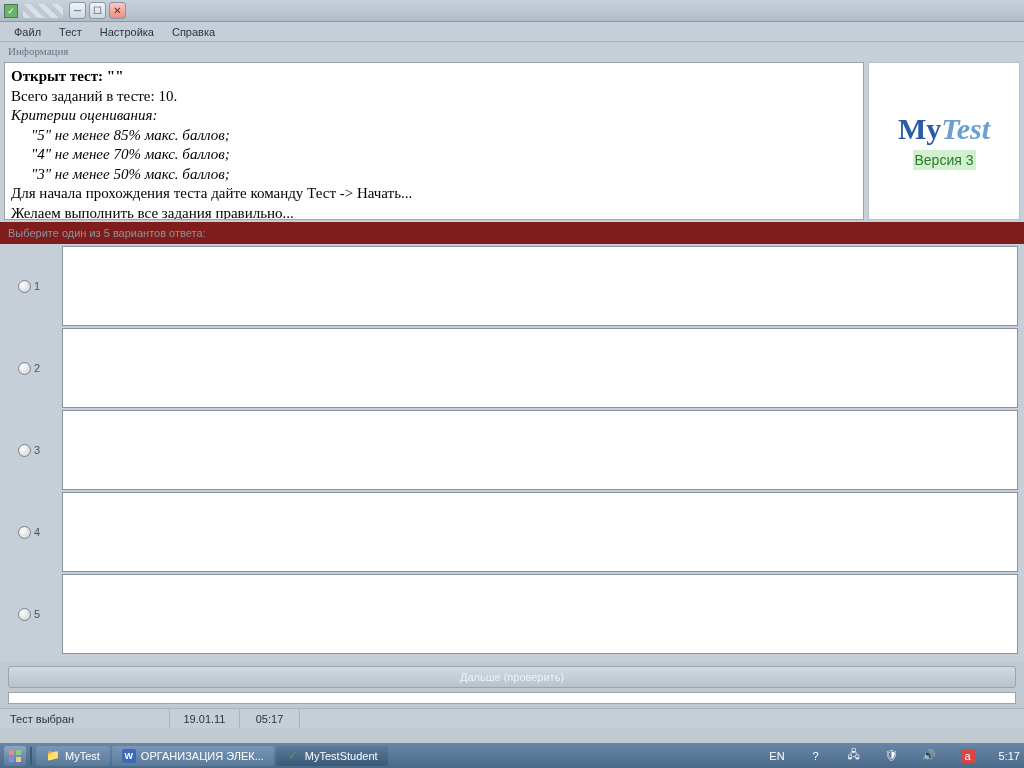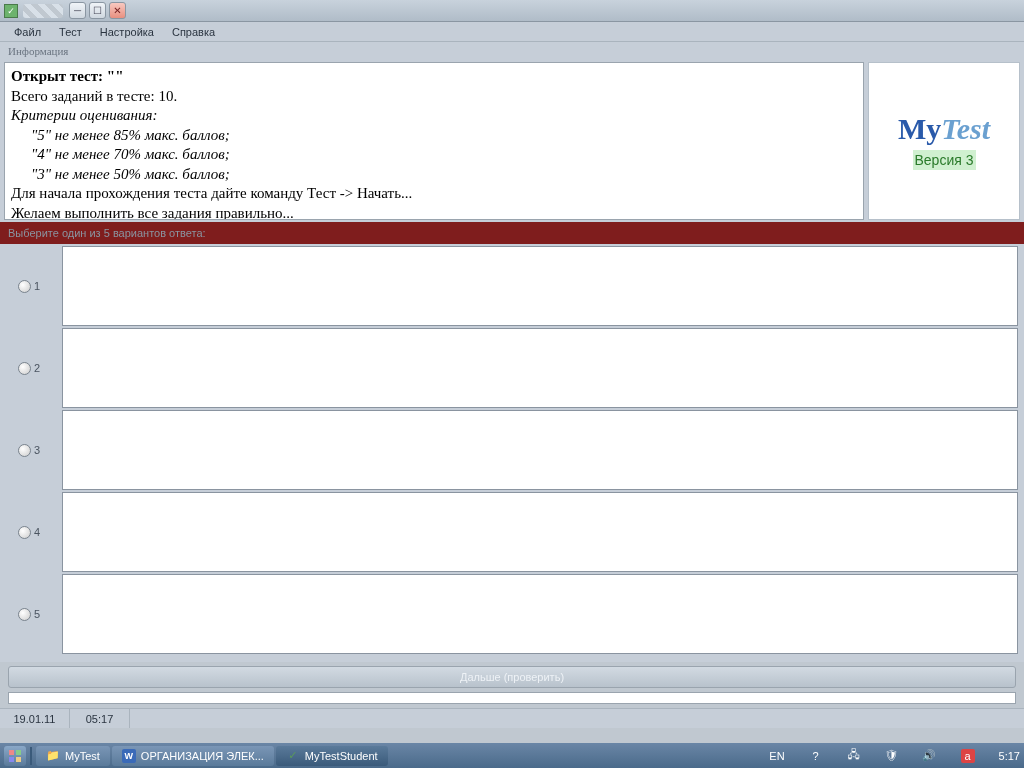--- a/index.html
+++ b/index.html
@@ -260,20 +260,21 @@
     <div class="ans-box"></div>
   </div>
 </div>
 
 <div class="next-btn">
   <span>Дальше (проверить)</span>
 </div>
 <div class="progress"></div>
 
 <div class="statusbar">
+  <div class="sb-cell" style="width:170px">Тест выбран</div>
   <div class="sb-cell" style="width:70px;justify-content:center">19.01.11</div>
   <div class="sb-cell" style="width:60px;justify-content:center">05:17</div>
   <div class="sb-cell" style="flex:1;border-right:none"></div>
 </div>
 
 <div class="taskbar">
   <div class="start">
     <svg width="14" height="14" viewBox="0 0 14 14">
         <rect x="1" y="1" width="5" height="5" fill="#e88"></rect>
         <rect x="8" y="1" width="5" height="5" fill="#8c8"></rect>

